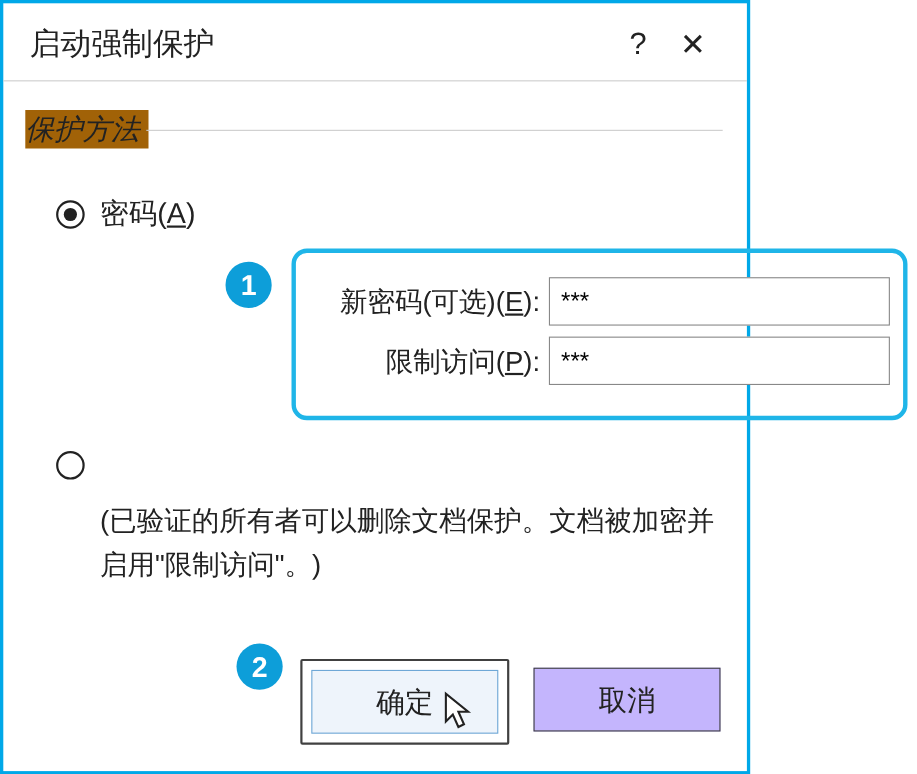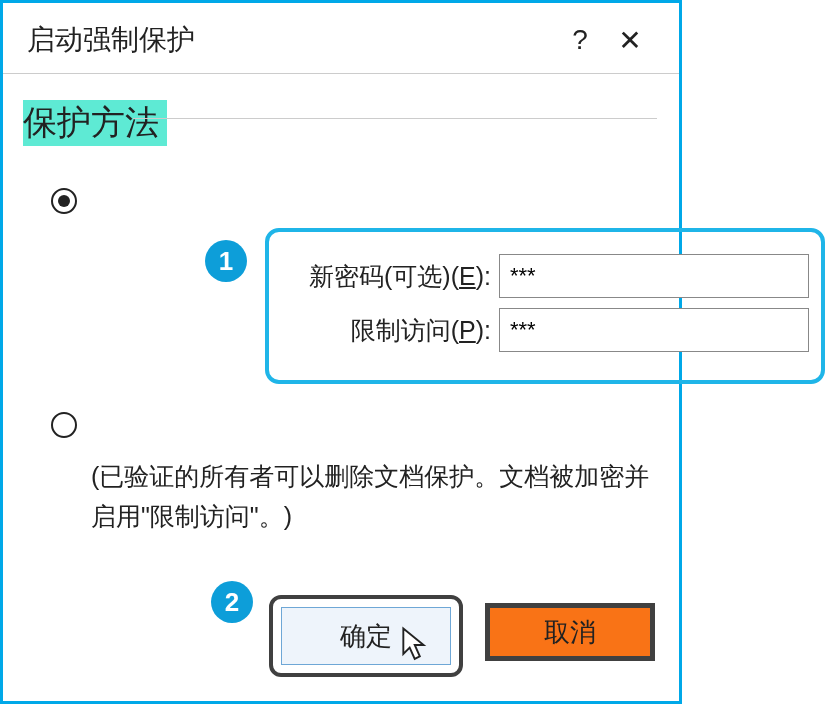--- a/index.html
+++ b/index.html
@@ -36,25 +36,26 @@
       color: #222;
       cursor: pointer;
       user-select: none;
     }
     .content {
       flex: 1;
       padding: 26px 20px 20px 20px;
       position: relative;
     }
     .group-label {
-      font-size: 34px;
+      font-size: 26px;
       color: #222;
       display: inline-block;
-      background: #5eead4;
+      background: #a16207;
       padding-right: 8px;
+      font-style: italic;
     }
     .group-line {
       position: absolute;
       top: 44px;
       left: 130px;
       right: 22px;
       height: 1px;
       background: #ccc;
     }
     .radio-row {
@@ -164,30 +165,30 @@
       font-size: 26px;
       font-weight: bold;
       display: flex;
       align-items: center;
       justify-content: center;
       align-self: flex-start;
       margin-top: -14px;
       margin-right: -6px;
     }
     .ok-wrap {
-      border: 4px solid #404040;
-      border-radius: 12px;
+      border: 2px solid #404040;
+      border-radius: 2px;
       padding: 8px;
       position: relative;
     }
     .btn {
       width: 170px;
       height: 58px;
-      border: 5px solid #404040;
-      background: #f97316;
+      border: 1px solid #404040;
+      background: #c4b5fd;
       font-size: 26px;
       color: #222;
       display: flex;
       align-items: center;
       justify-content: center;
       cursor: pointer;
       font-family: inherit;
     }
     .btn.ok {
       background: #eef4fb;
@@ -213,20 +214,23 @@
     <span class="icon-btn">?</span>
     <span class="icon-btn">✕</span>
   </div>
 
   <div class="content">
     <span class="group-label">保护方法</span>
     <div class="group-line"></div>
 
     <div class="radio-row">
       <span class="radio selected"></span>
+      <span class="radio-label">
+        <span>密码(</span><span class="underline">A</span><span>)</span>
+      </span>
     </div>
 
     <div class="pw-block">
       <div class="callout-1">1</div>
       <div class="pw-box">
         <div class="pw-row">
           <span class="pw-label">
             <span>新密码(可选)(</span><span class="underline">E</span><span>):</span>
           </span>
           <input class="pw-input" type="text" value="***" style="">

